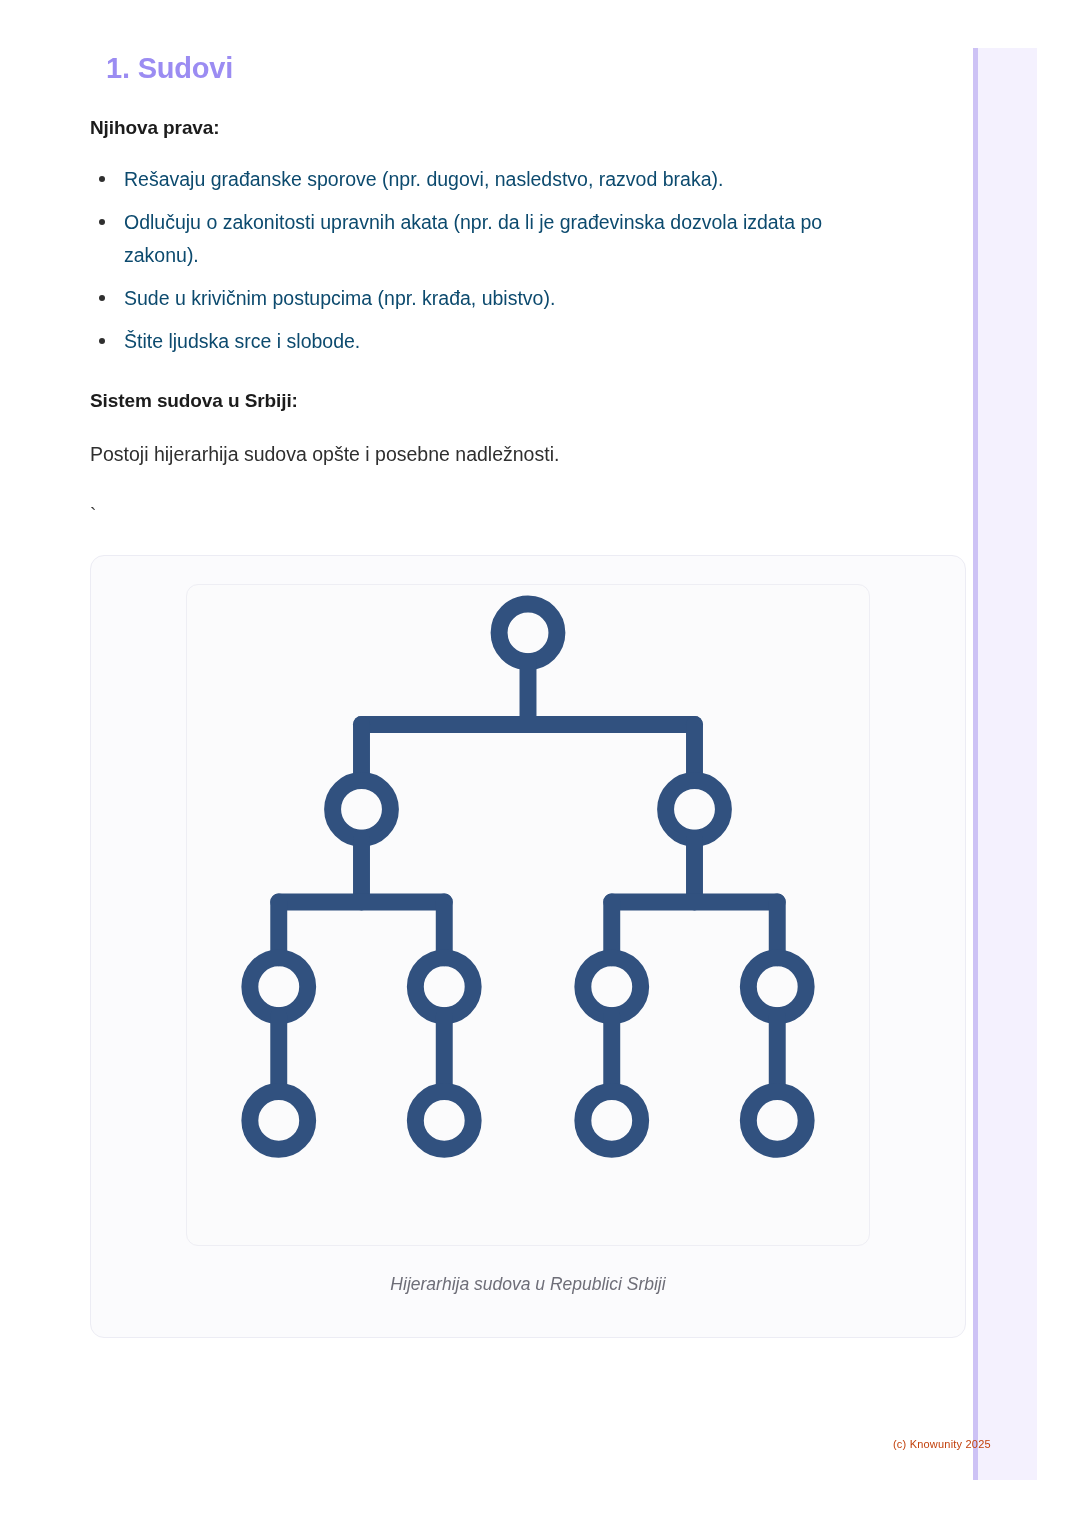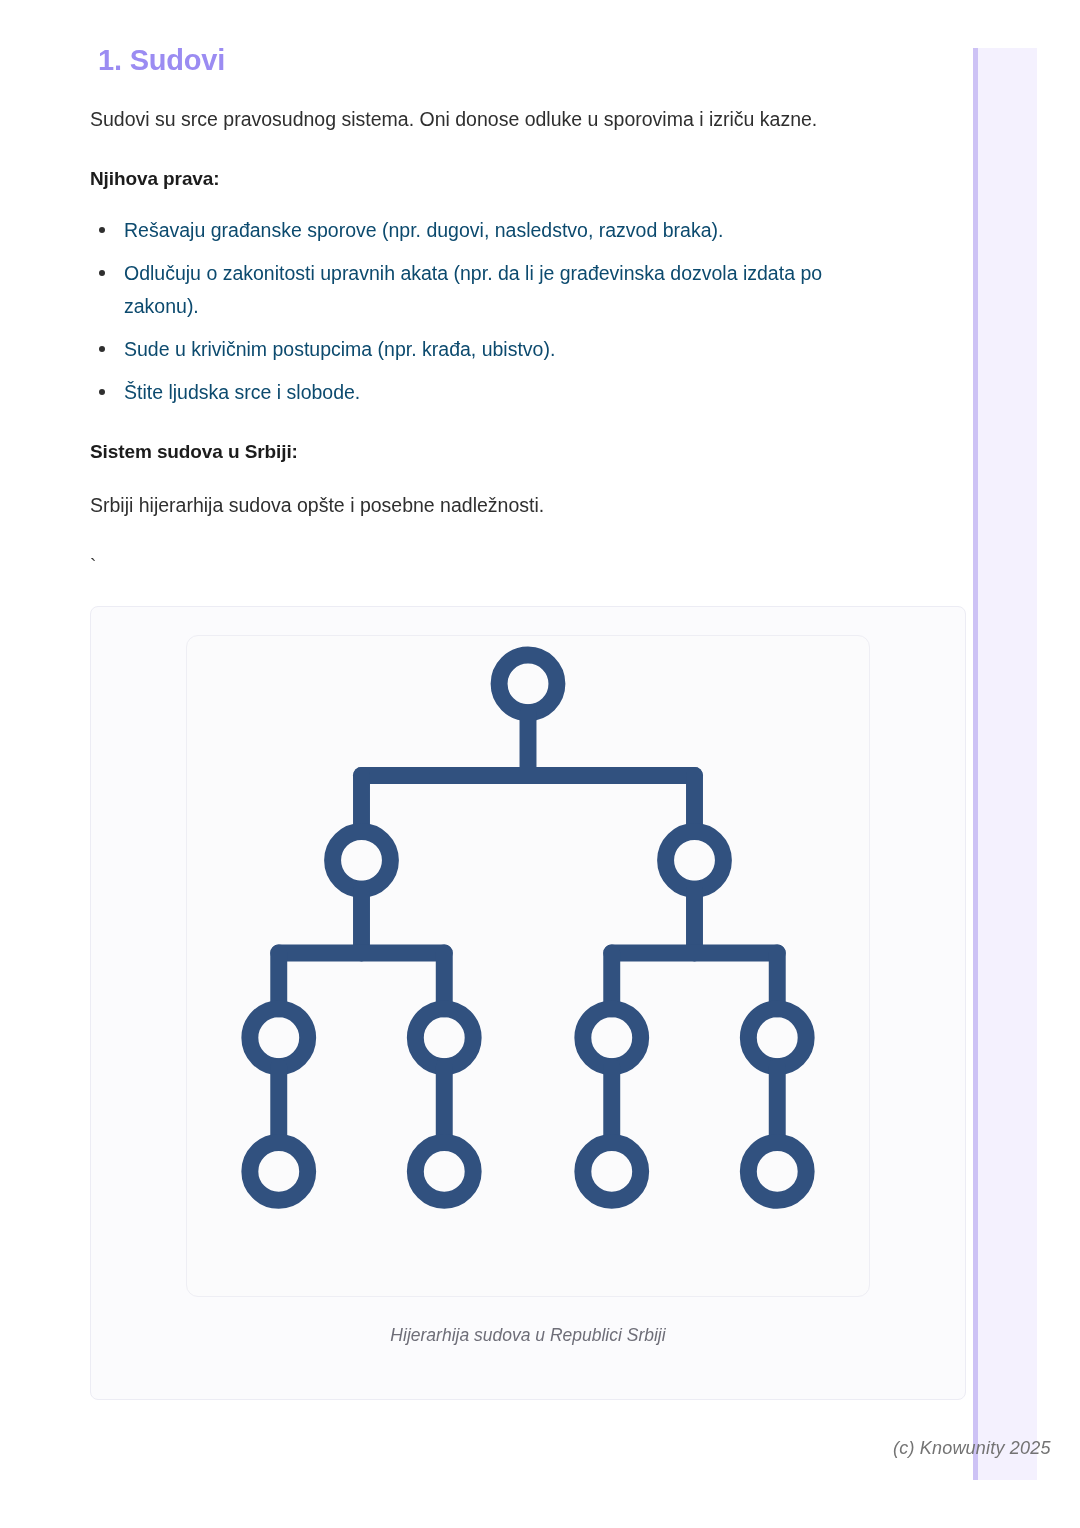--- a/index.html
+++ b/index.html
@@ -34,21 +34,21 @@
     left: 90px;
     top: 0;
     width: 752px;
   }
 
   #page-title {
     font-size: 29px;
     font-weight: bold;
     color: #9b8cf2;
     letter-spacing: -0.2px;
-    margin: 8px;
+    margin: 16px;
     padding-top: 36px;
   }
 
   .para {
     font-size: 19.5px;
     line-height: 33px;
     color: #2f2f2f;
     margin: 26px 0 0 0;
   }
   .para.justified {
@@ -94,23 +94,23 @@
     margin: 30px 0 0 0;
     height: 30px;
   }
 
   
   #figure-card {
     margin-top: 24px;
     width: 876px;
     box-sizing: border-box;
     border: 1px solid #ececf4;
-    border-radius: 8px;
+    border-radius: 14px;
     background: #fbfbfd;
-    padding: 28px 0 53px 0;
+    padding: 28px 0 42px 0;
   }
   #figure-inner {
     width: 684px;
     height: 662px;
     margin: 0 auto;
     border: 1px solid #eeeef4;
     border-radius: 12px;
     background: #fbfbfc;
     box-sizing: border-box;
     display: block;
@@ -121,37 +121,35 @@
     font-size: 17.5px;
     color: #6e6e78;
     margin-top: 28px;
   }
 
   
   #watermark {
     position: absolute;
     left: 893px;
     top: 1438px;
-    font-size: 18px;
-    color: #737373;
+    font-size: 11px;
+    color: #c2410c;
     white-space: nowrap;
     letter-spacing: 0.2px;
-    font-style: italic;
   }
 </style>
 </head>
 <body>
 
 <div id="side-panel"></div>
 
 <div id="content">
 
   <h1 id="page-title">1. Sudovi</h1>
 
-  <p class="para justified">Sudovi su srce pravosudnog sistema. Oni donose odluke u sporovima i izriču kazne.</p>
 
   <p class="subhead">Njihova prava:</p>
 
   <ul class="bullets">
     <li>
       <span class="dot"></span>
       <span>Rešavaju građanske sporove (npr. dugovi, nasledstvo, razvod braka).</span>
     </li>
     <li>
       <span class="dot"></span>
@@ -162,21 +160,21 @@
       <span>Sude u krivičnim postupcima (npr. krađa, ubistvo).</span>
     </li>
     <li>
       <span class="dot"></span>
       <span>Štite ljudska srce i slobode.</span>
     </li>
   </ul>
 
   <p class="subhead">Sistem sudova u Srbiji:</p>
 
-  <p class="para">Srbiji hijerarhija sudova opšte i posebne nadležnosti.</p>
+  <p class="para">Postoji hijerarhija sudova opšte i posebne nadležnosti.</p>
 
   <p class="backtick">`</p>
 
   <div id="figure-card">
 
     <svg id="figure-inner" viewBox="0 0 684 662" xmlns="http://www.w3.org/2000/svg">
       <g fill="none" stroke="#31517f" stroke-width="17" stroke-linecap="round" stroke-linejoin="round">
 
         <circle cx="342" cy="48" r="29"></circle>
 

